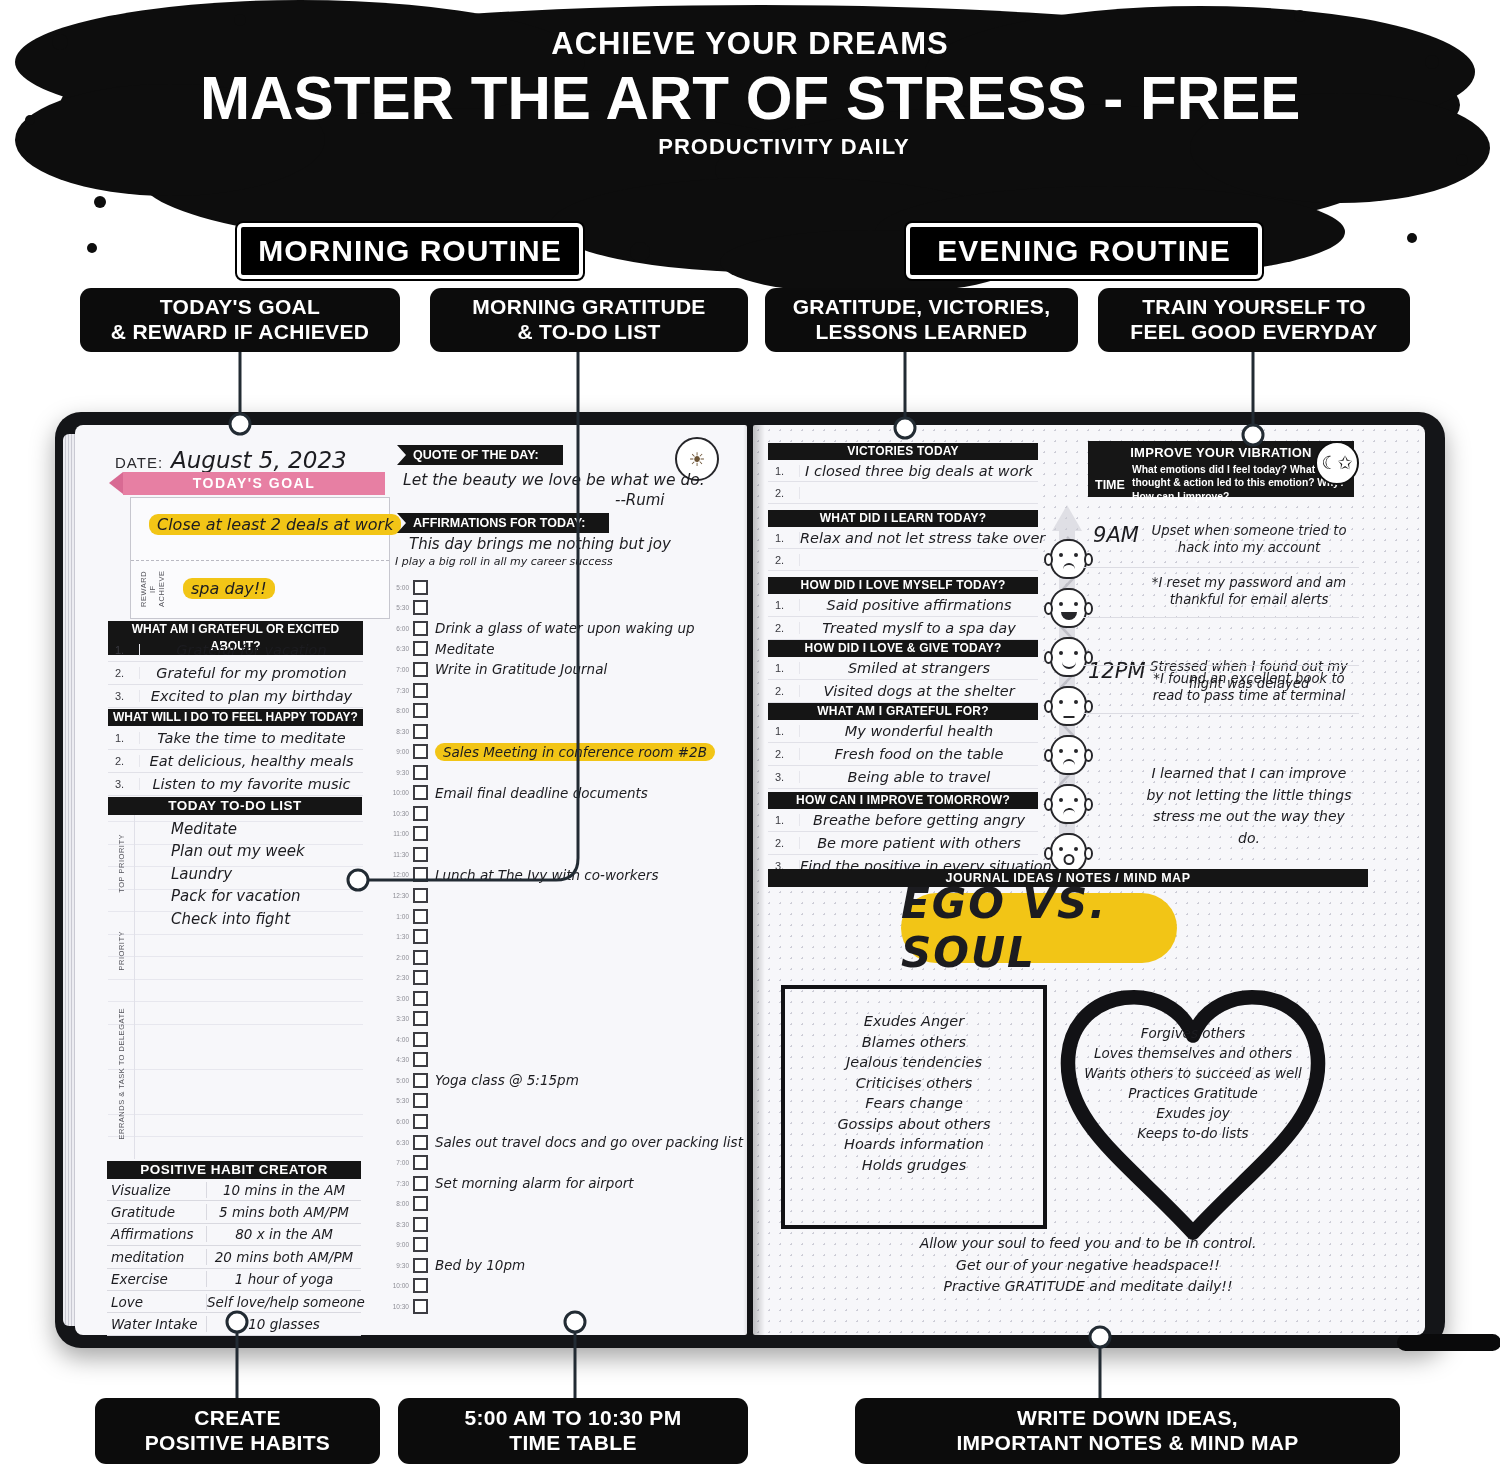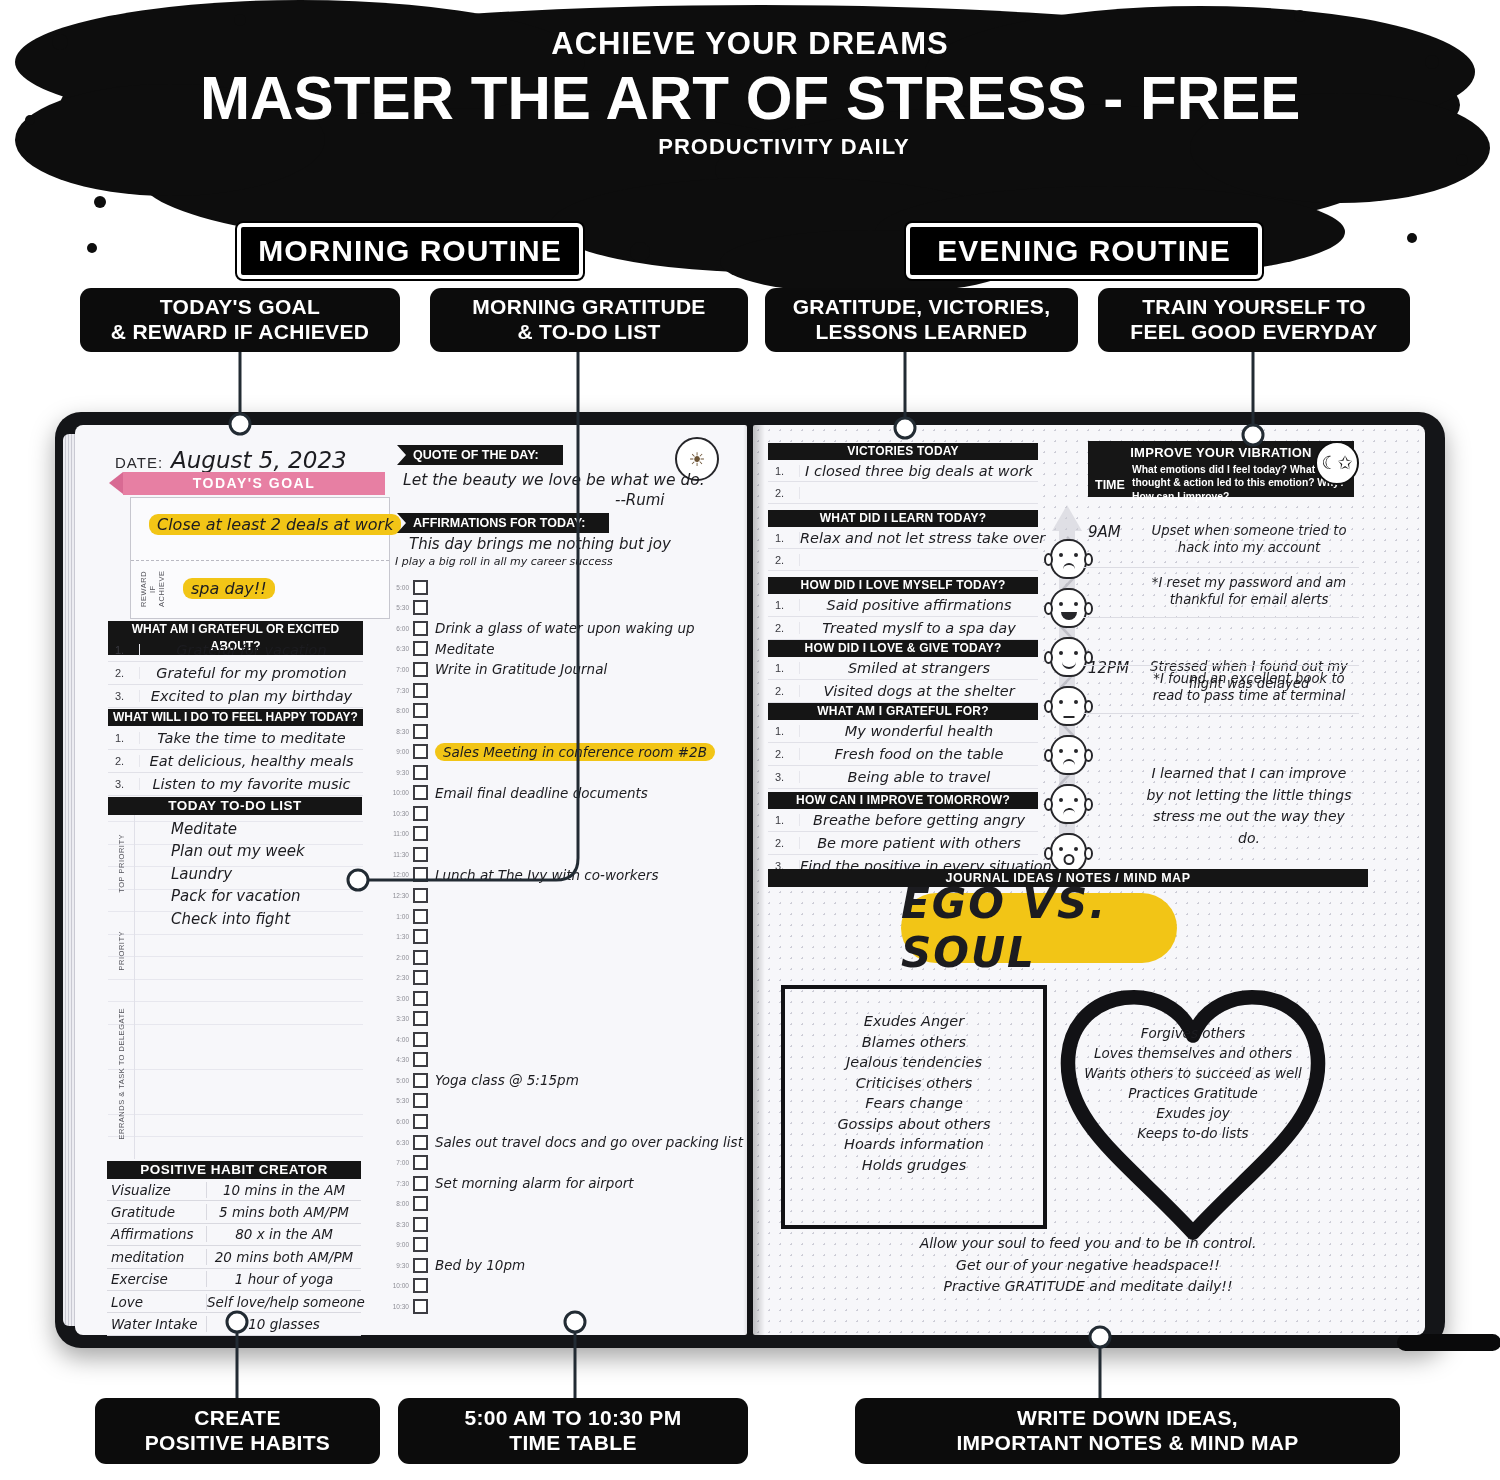--- a/index.html
+++ b/index.html
@@ -72,21 +72,21 @@
   .slot .txt{margin-left:7px;font-size:13.5px;white-space:nowrap;text-align:right;}
 
   
   .rsec-bar{font-size:12px;line-height:17px;letter-spacing:.2px;}
   .dotted{background-image:radial-gradient(circle,#cdcdd7 1px,rgba(0,0,0,0) 1px);background-size:11px 11px;}
   .vib-box{position:absolute;background:#161616;color:#fff;}
   .vib-title{font-size:13px;font-weight:bold;text-align:center;letter-spacing:.3px;padding-top:4px;}
   .vib-time{position:absolute;left:7px;top:37px;font-size:12.5px;font-weight:bold;}
   .vib-sub{position:absolute;left:44px;top:22px;width:214px;font-size:10.3px;line-height:1.3;font-weight:bold;}
   .vib-entry{position:absolute;display:flex;}
-  .vib-entry .vt{width:56px;font-size:15px;text-align:left;flex:none;}
+  .vib-entry .vt{width:56px;font-size:21px;text-align:center;flex:none;}
   .vib-entry .vx{flex:1;text-align:center;font-size:13.2px;line-height:1.25;}
   .vib-line{position:absolute;border-top:1px solid #dcdce3;}
 
   .ego-box{position:absolute;border:4px solid #121215;}
   .ego-box .list,.soul-list{display:flex;flex-direction:column;align-items:center;}
   .ego-box .list div{font-size:14.5px;line-height:20.5px;white-space:nowrap;}
   .soul-list div{font-size:13.5px;line-height:20px;white-space:nowrap;}
   .mind-title{position:absolute;background:#f2c516;border-radius:38px;display:flex;align-items:center;justify-content:center;
     font-size:42px;font-weight:bold;letter-spacing:2px;}
   .mind-footer{position:absolute;text-align:center;font-size:14px;line-height:21.5px;}

